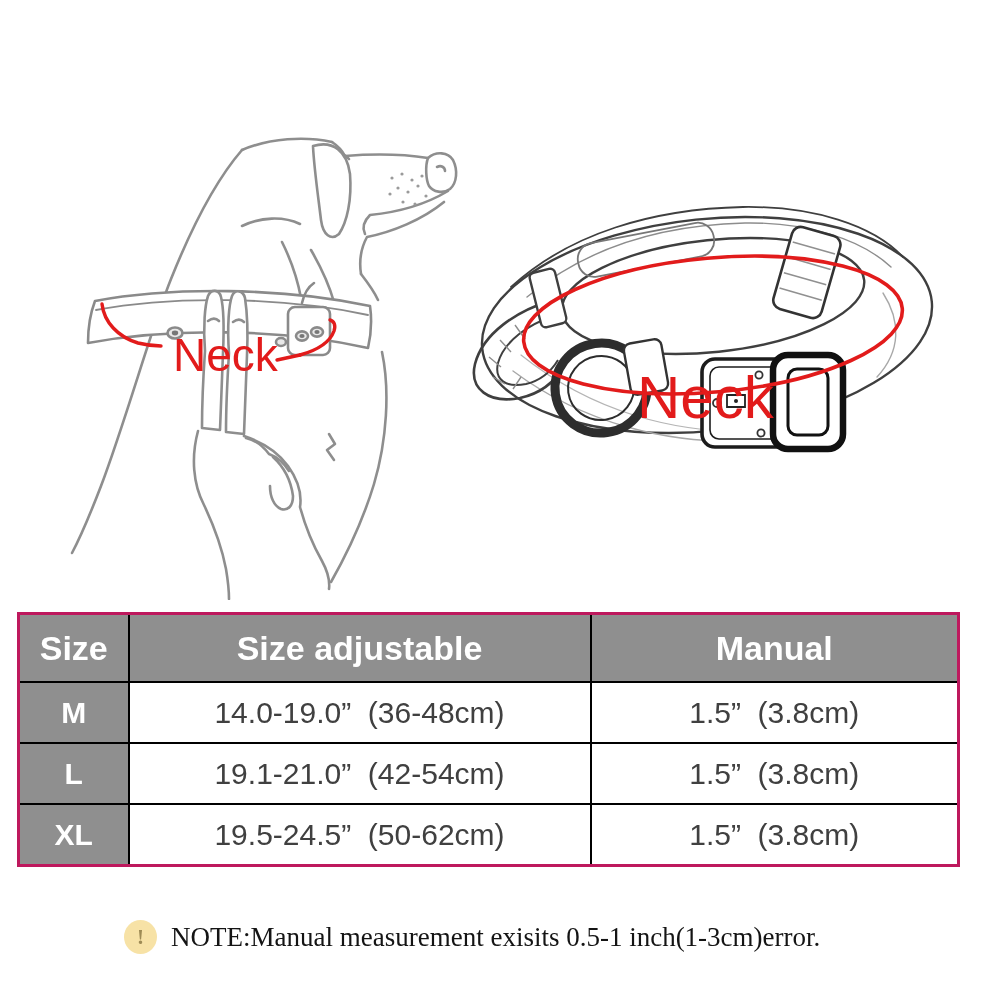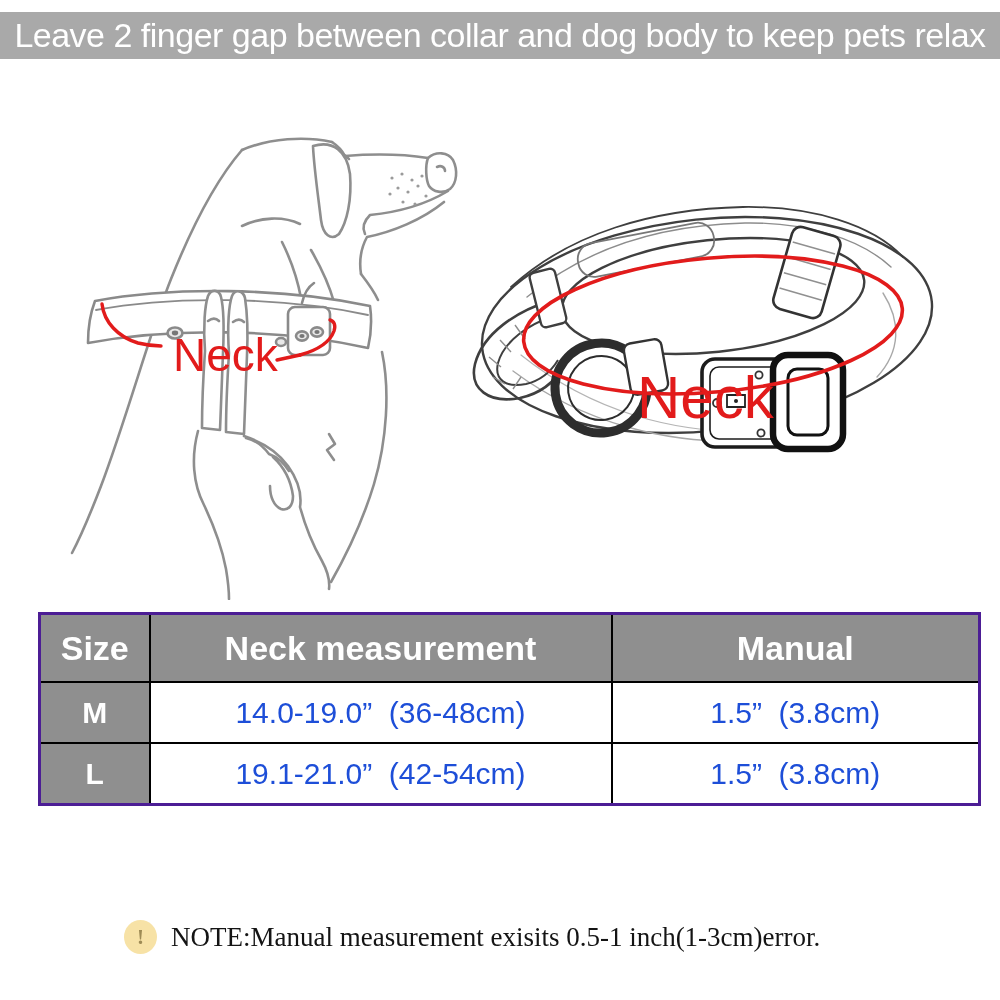--- a/index.html
+++ b/index.html
@@ -10,44 +10,41 @@
   
   .banner{position:absolute;left:0;top:12px;width:1000px;height:47px;
           background:#a9a9a9;display:flex;align-items:center;justify-content:center;}
   .banner span{color:#ffffff;font-size:34px;letter-spacing:-0.5px;white-space:pre;}
 
   
   .dog-svg{position:absolute;left:30px;top:90px;}
   .collar-svg{position:absolute;left:455px;top:175px;}
 
   
-  table.size-table{position:absolute;left:38px;top:612px;width:940px;
-        border-collapse:collapse;table-layout:fixed;border:3px solid #4c1d95;}
+  table.size-table{position:absolute;left:17px;top:612px;width:940px;
+        border-collapse:collapse;table-layout:fixed;border:3px solid #be185d;}
   .size-table th,.size-table td{border:2px solid #000;text-align:center;
         vertical-align:middle;white-space:pre;padding:0;}
   .size-table thead th{background:#8f8f8f;color:#ffffff;font-size:34px;
         font-weight:bold;height:66px;}
-  .size-table td{height:59px;font-size:30px;color:#1d4ed8;background:#ffffff;}
+  .size-table td{height:59px;font-size:30px;color:#404040;background:#ffffff;}
   .size-table td.size-cell{background:#8f8f8f;color:#ffffff;font-weight:bold;}
 
   
   .note{position:absolute;left:124px;top:920px;display:flex;align-items:center;gap:14px;}
   .note-icon{width:33px;height:34px;border-radius:50%;background:#f7e2a6;
         color:#9e8b55;display:flex;align-items:center;justify-content:center;
         font-family:"Liberation Serif",serif;font-size:21px;font-weight:bold;flex:0 0 auto;}
   .note-text{font-family:"Liberation Serif",serif;font-size:27px;color:#141414;white-space:pre;}
 </style>
 </head>
 <body>
 
 <div class="page">
 
-  <div class="banner">
-    <span>Leave 2 finger gap between collar and dog body to keep pets relax</span>
-  </div>
 
   <svg class="dog-svg" width="450" height="510" viewBox="0 0 450 510">
     <g fill="none" stroke="#8e8e8e" stroke-width="2.6" stroke-linecap="round" stroke-linejoin="round">
       <path d="M212,60 C 240,48 275,46 302,52"></path>
       <path d="M302,52 C 308,56 312,60 315,66 C 340,64 372,64 398,68"></path>
       <path d="M398,68 C 406,61 418,62 423,70 C 428,80 427,93 420,99 C 413,104 403,102 399,96 C 396,90 395,76 398,68 Z"></path>
       <path d="M407,77 C 411,75 415,77 415,81"></path>
       <path d="M418,101 C 398,113 370,122 340,125 C 334,131 332,138 335,144"></path>
       <path d="M414,112 C 392,130 362,142 337,147 C 331,158 329,171 331,184"></path>
       <path d="M212,136 C 231,127 253,126 270,134"></path>
@@ -154,35 +151,40 @@
 
   <table class="size-table">
     <colgroup>
         <col style="width:110px">
         <col style="width:462px">
         <col style="width:368px">
       </colgroup>
     <thead>
       <tr>
         <th>Size</th>
-        <th>Neck measurement</th>
+        <th>Size adjustable</th>
         <th>Manual</th>
       </tr>
     </thead>
     <tbody>
       <tr>
         <td class="size-cell">M</td>
         <td>14.0-19.0”  (36-48cm)</td>
         <td>1.5”  (3.8cm)</td>
       </tr>
       <tr>
         <td class="size-cell">L</td>
         <td>19.1-21.0”  (42-54cm)</td>
         <td>1.5”  (3.8cm)</td>
       </tr>
+      <tr>
+        <td class="size-cell">XL</td>
+        <td>19.5-24.5”  (50-62cm)</td>
+        <td>1.5”  (3.8cm)</td>
+      </tr>
     </tbody>
   </table>
 
   <div class="note">
     <span class="note-icon">!</span>
     <span class="note-text">NOTE:Manual measurement exisits 0.5-1 inch(1-3cm)error.</span>
   </div>
 
 </div>
 

